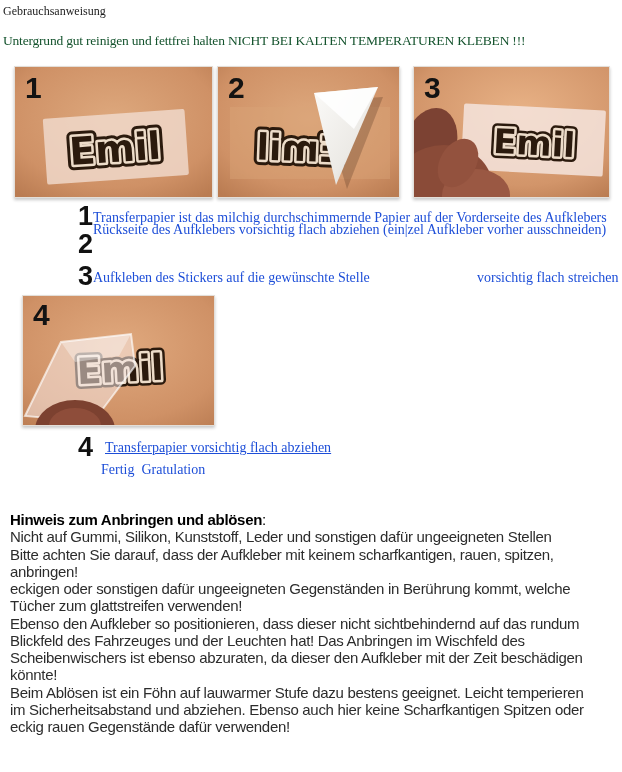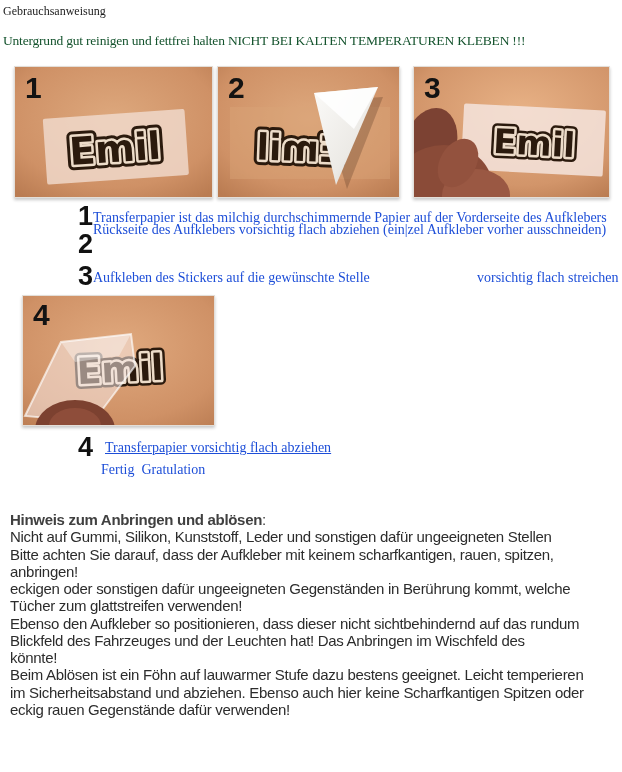--- a/index.html
+++ b/index.html
@@ -17,21 +17,21 @@
   .photo-num{position:absolute;font-family:"Liberation Sans",sans-serif;font-weight:bold;
              font-size:30px;color:#131313;line-height:1;}
 
   .step-num{position:absolute;font-family:"Liberation Sans",sans-serif;font-weight:bold;
             font-size:27px;color:#111;line-height:1;}
   .step-text{position:absolute;font-size:14px;color:#1d4ed8;white-space:pre;}
 
   .notice{position:absolute;left:10px;top:511px;width:606px;
           font-family:"Liberation Sans",sans-serif;font-size:15px;color:#2c2c2c;
           letter-spacing:-0.3px;line-height:17.25px;}
-  .notice-heading{font-weight:bold;color:#404040;}
+  .notice-heading{font-weight:bold;color:#000000;}
   .notice-heading .colon{font-weight:normal;}
   .notice-line{white-space:pre;}
 
   svg text{font-family:"DejaVu Sans","Liberation Sans",sans-serif;font-weight:bold;}
 </style>
 </head>
 <body>
 
 <div id="page">
 
@@ -151,19 +151,20 @@
 
   <div class="notice">
     <div class="notice-heading"><span>Hinweis zum Anbringen und ablösen</span><span class="colon">:</span></div>
     <div class="notice-line">Nicht auf Gummi, Silikon, Kunststoff, Leder und sonstigen dafür ungeeigneten Stellen</div>
     <div class="notice-line">Bitte achten Sie darauf, dass der Aufkleber mit keinem scharfkantigen, rauen, spitzen,</div>
     <div class="notice-line">anbringen!</div>
     <div class="notice-line">eckigen oder sonstigen dafür ungeeigneten Gegenständen in Berührung kommt, welche</div>
     <div class="notice-line">Tücher zum glattstreifen verwenden!</div>
     <div class="notice-line">Ebenso den Aufkleber so positionieren, dass dieser nicht sichtbehindernd auf das rundum</div>
     <div class="notice-line">Blickfeld des Fahrzeuges und der Leuchten hat! Das Anbringen im Wischfeld des</div>
+    <div class="notice-line">Scheibenwischers ist ebenso abzuraten, da dieser den Aufkleber mit der Zeit beschädigen</div>
     <div class="notice-line">könnte!</div>
     <div class="notice-line">Beim Ablösen ist ein Föhn auf lauwarmer Stufe dazu bestens geeignet. Leicht temperieren</div>
     <div class="notice-line">im Sicherheitsabstand und abziehen. Ebenso auch hier keine Scharfkantigen Spitzen oder</div>
     <div class="notice-line">eckig rauen Gegenstände dafür verwenden!</div>
   </div>
 
 </div>
 
 </body></html>

